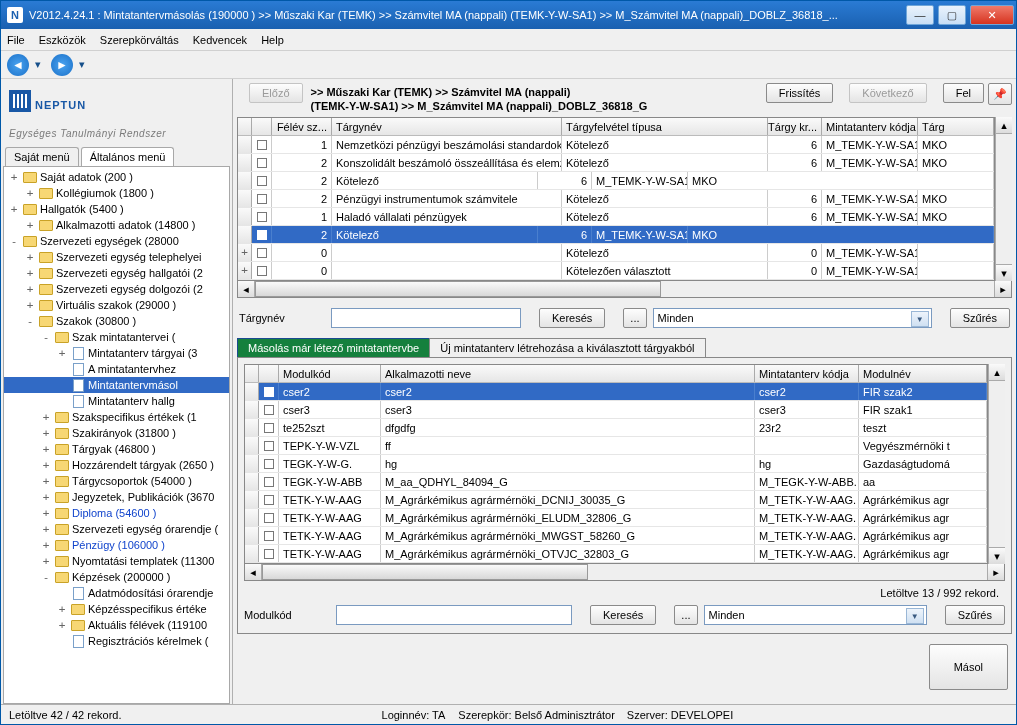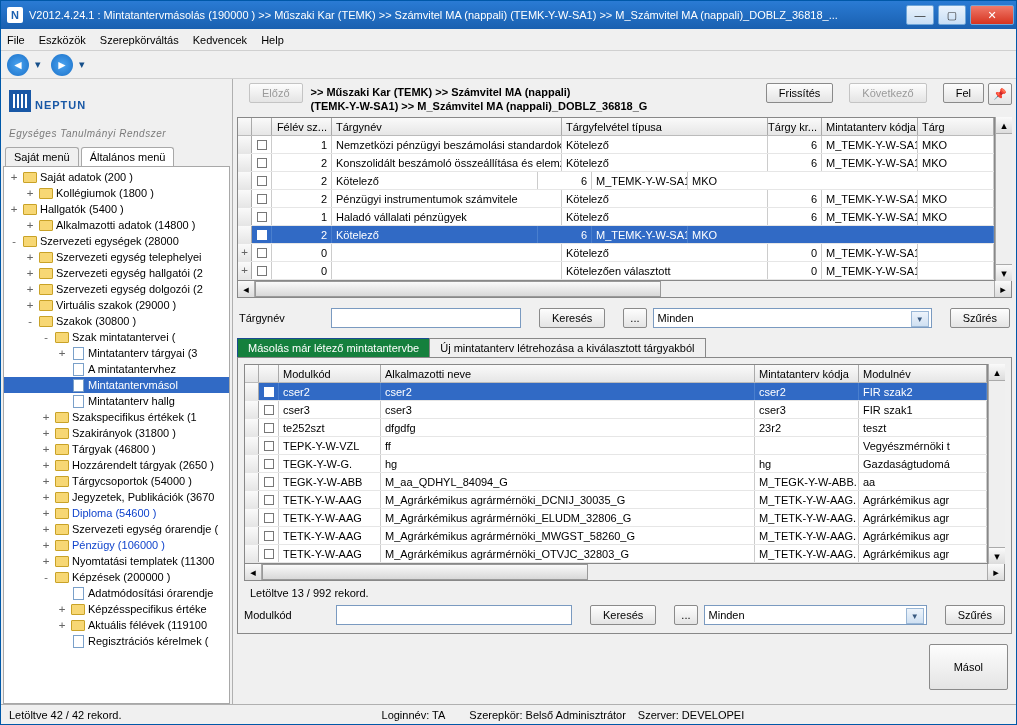--- a/index.html
+++ b/index.html
@@ -66,21 +66,21 @@
   .hscroll .thumb{ position:absolute; left:0; top:0; bottom:0; width:55%; background:linear-gradient(#fafafa,#d8d8d8); border:1px solid #999;}
   .searchrow{ display:flex; align-items:center; gap:6px; padding:6px 2px;}
   .searchrow label{ width:86px;}
   .tin{ border:1px solid #7a9ac0; height:20px; padding:0 4px; background:#fff;}
   .combo{ border:1px solid #7a9ac0; height:20px; background:#fff; flex:1; display:flex; align-items:center; padding:0 4px; position:relative;}
   .combo::after{ content:'▼'; position:absolute; right:2px; top:2px; width:16px; height:14px; background:linear-gradient(#eef4fb,#cfe0f2); border:1px solid #9ab7d6; font-size:8px; display:flex; align-items:center; justify-content:center; color:#3a5a80;}
   .tabs2{ display:flex; border-bottom:1px solid #888;}
   .tabs2 .t{ padding:3px 10px; border:1px solid #888; border-bottom:none; margin-right:-1px; background:#f0f0f0;}
   .tabs2 .t.active{ background:#15803d; color:#fff; border-color:#1a4a90;}
   .panel{ border:1px solid #888; border-top:none; padding:6px; display:flex; flex-direction:column; gap:4px; background:#f0f0f0;}
-  .recordline{ text-align:left; padding:2px 6px 0;}
+  .recordline{ text-align:right; padding:2px 6px 0;}
   .bottomrow{ display:flex; justify-content:flex-end; padding:6px 4px 2px;}
   
   .g1 .c0{width:14px}.g1 .c1{width:20px;justify-content:center}.g1 .c2{width:60px;justify-content:flex-end}.g1 .c3{width:230px}.g1 .c4{width:206px}.g1 .c5{width:54px;justify-content:flex-end}.g1 .c6{width:96px}.g1 .c7{flex:1}
   .g2 .c0{width:14px}.g2 .c1{width:20px;justify-content:center}.g2 .c2{width:102px}.g2 .c3{width:374px}.g2 .c4{width:104px}.g2 .c5{flex:1}
   .vsb{ width:17px; background:#efefef; border-left:1px solid #aaa; display:flex; flex-direction:column;}
   .vsb .ar{ height:17px; background:linear-gradient(#fafafa,#dcdcdc); border-bottom:1px solid #aaa; display:flex; align-items:center; justify-content:center;}
   .vsb .ar:last-child{border-bottom:none;border-top:1px solid #aaa;}
   .vsb .tr{ flex:1;}
   .gridflex{ display:flex;}
   .gridbody{ flex:1;}
@@ -633,16 +633,16 @@
 
       <div class="bottomrow">
         <button class="btn" style="padding:16px 24px">Másol</button>
       </div>
     </div>
   </div>
 
   <div class="statusbar">
     <span>Letöltve 42 / 42 rekord.</span>
     <span class="mid">Loginnév: TA</span>
-    <span style="margin-left:24px">Szerepkör: Belső Adminisztrátor</span>
+    <span style="margin-left:13px">Szerepkör: Belső Adminisztrátor</span>
     <span style="margin-left:12px">Szerver: DEVELOPEI</span>
   </div>
 </div>
 
 </body></html>

